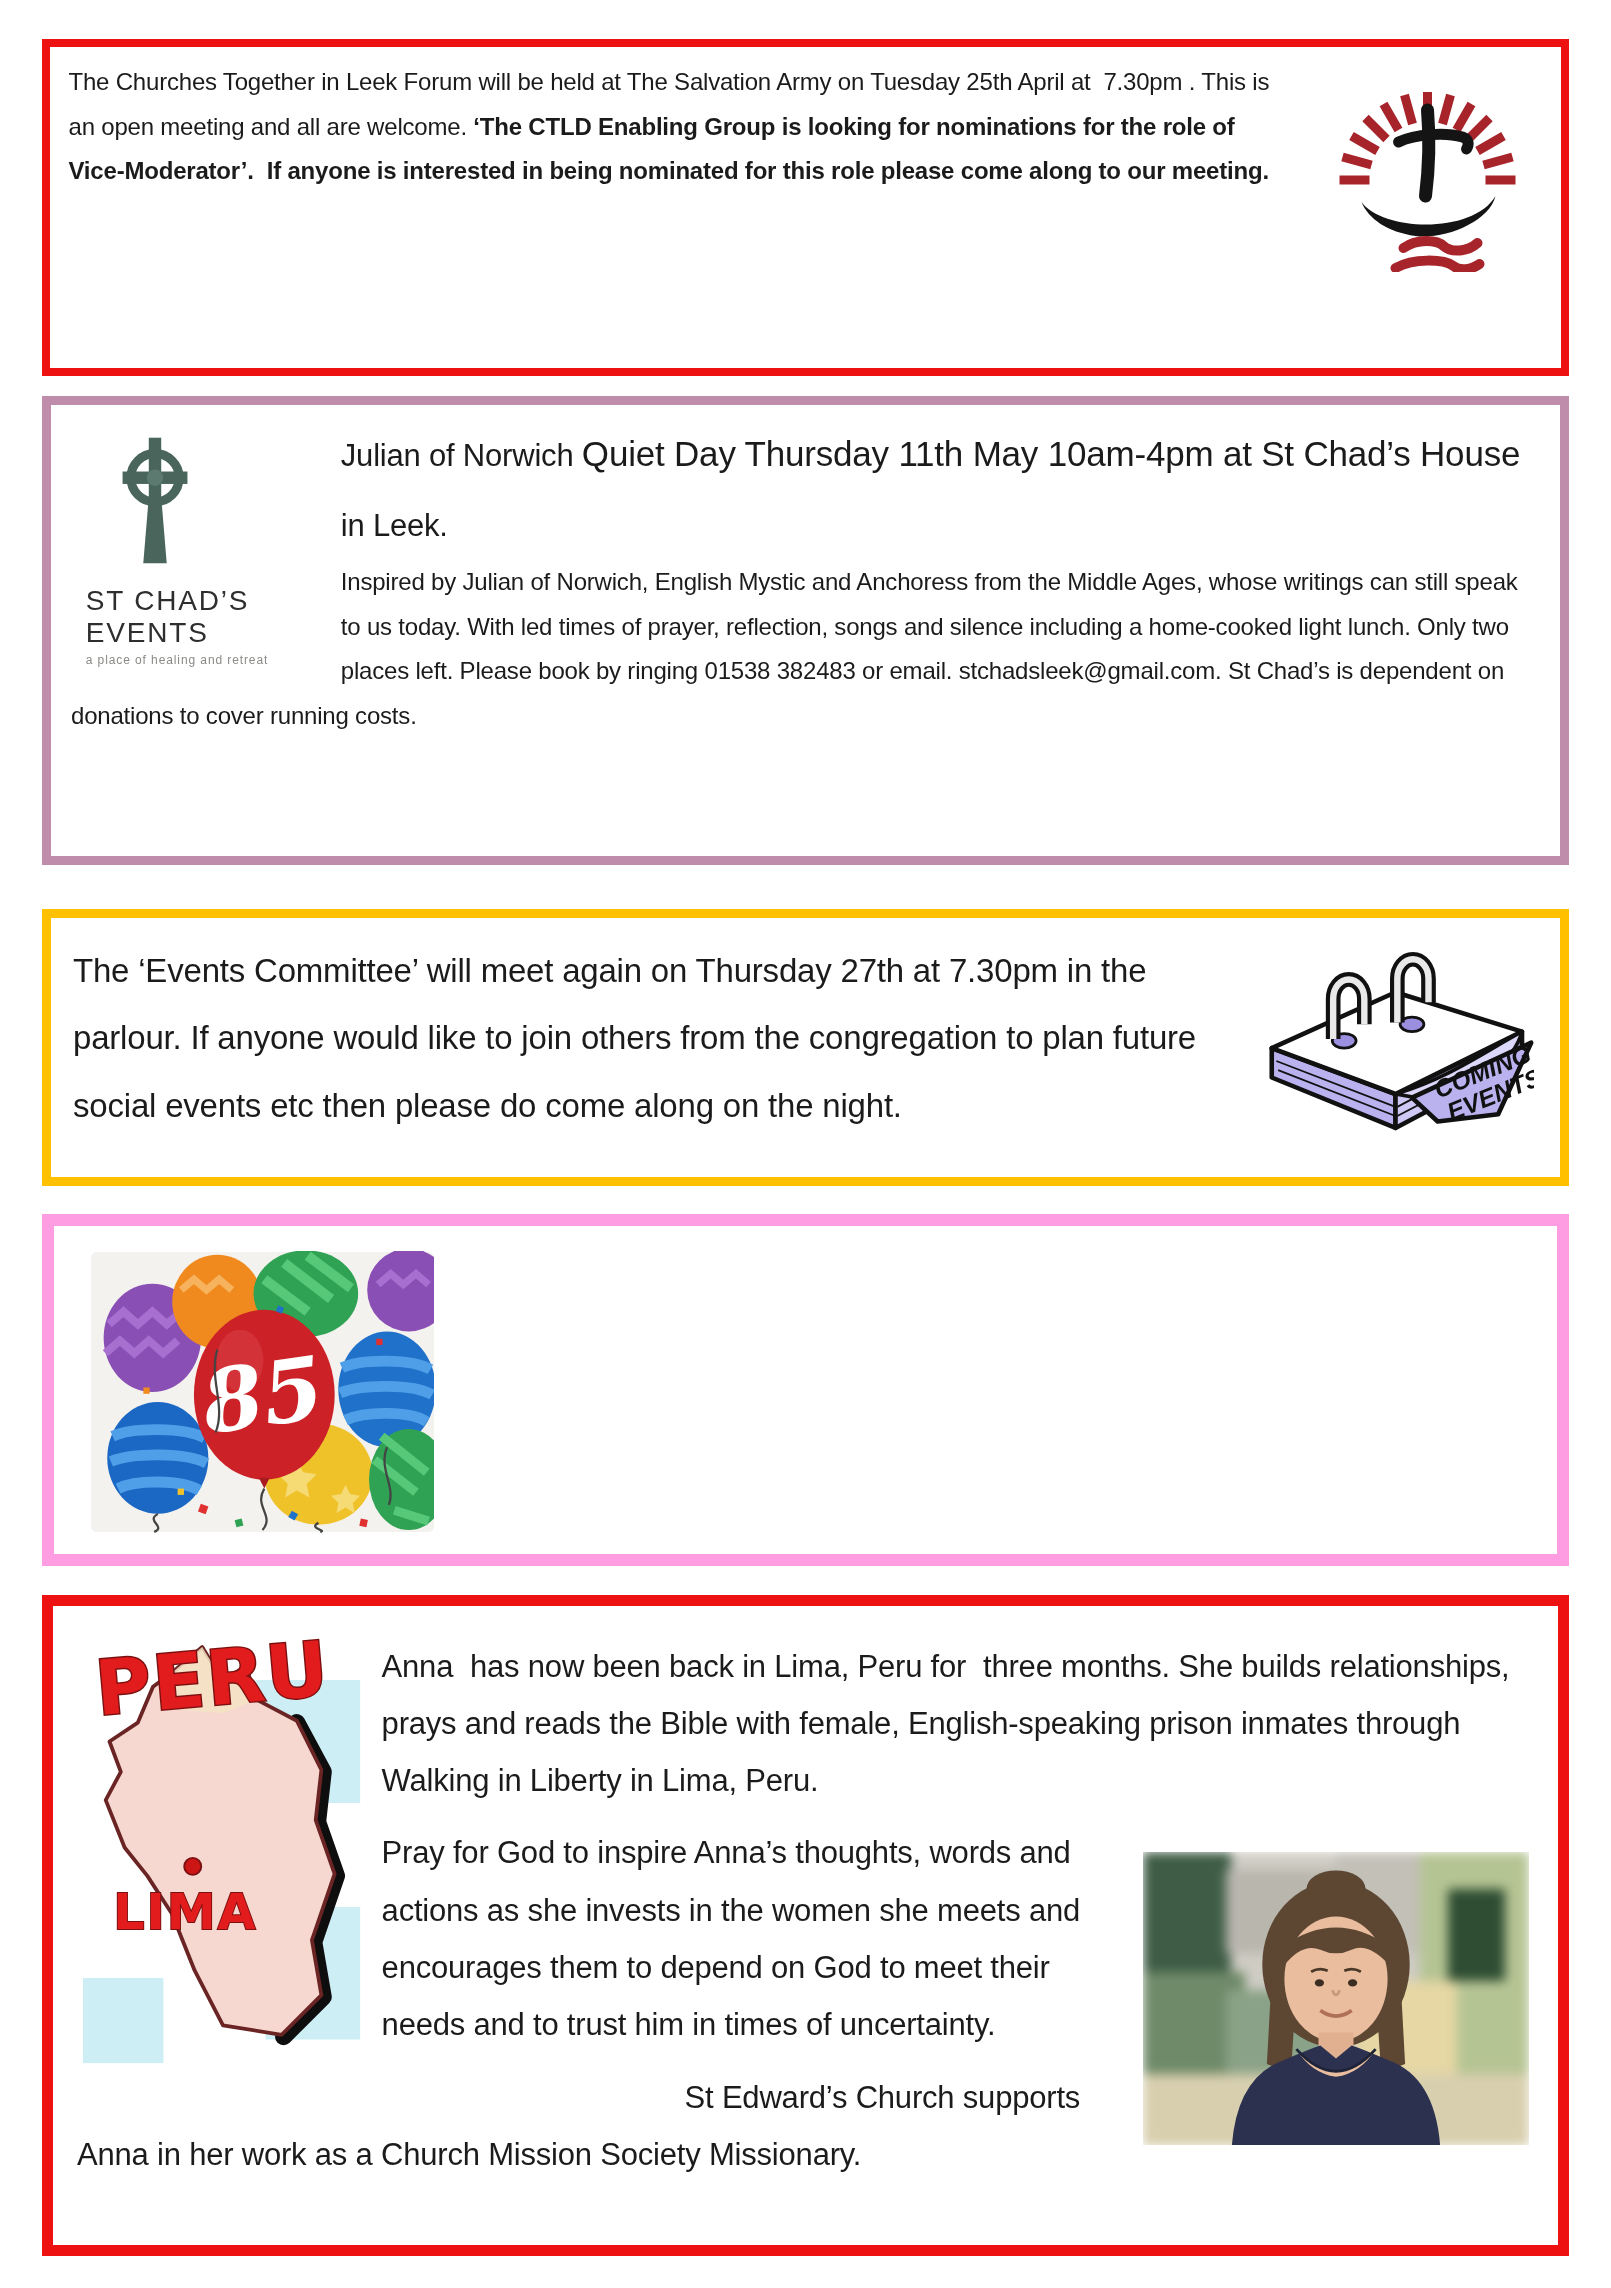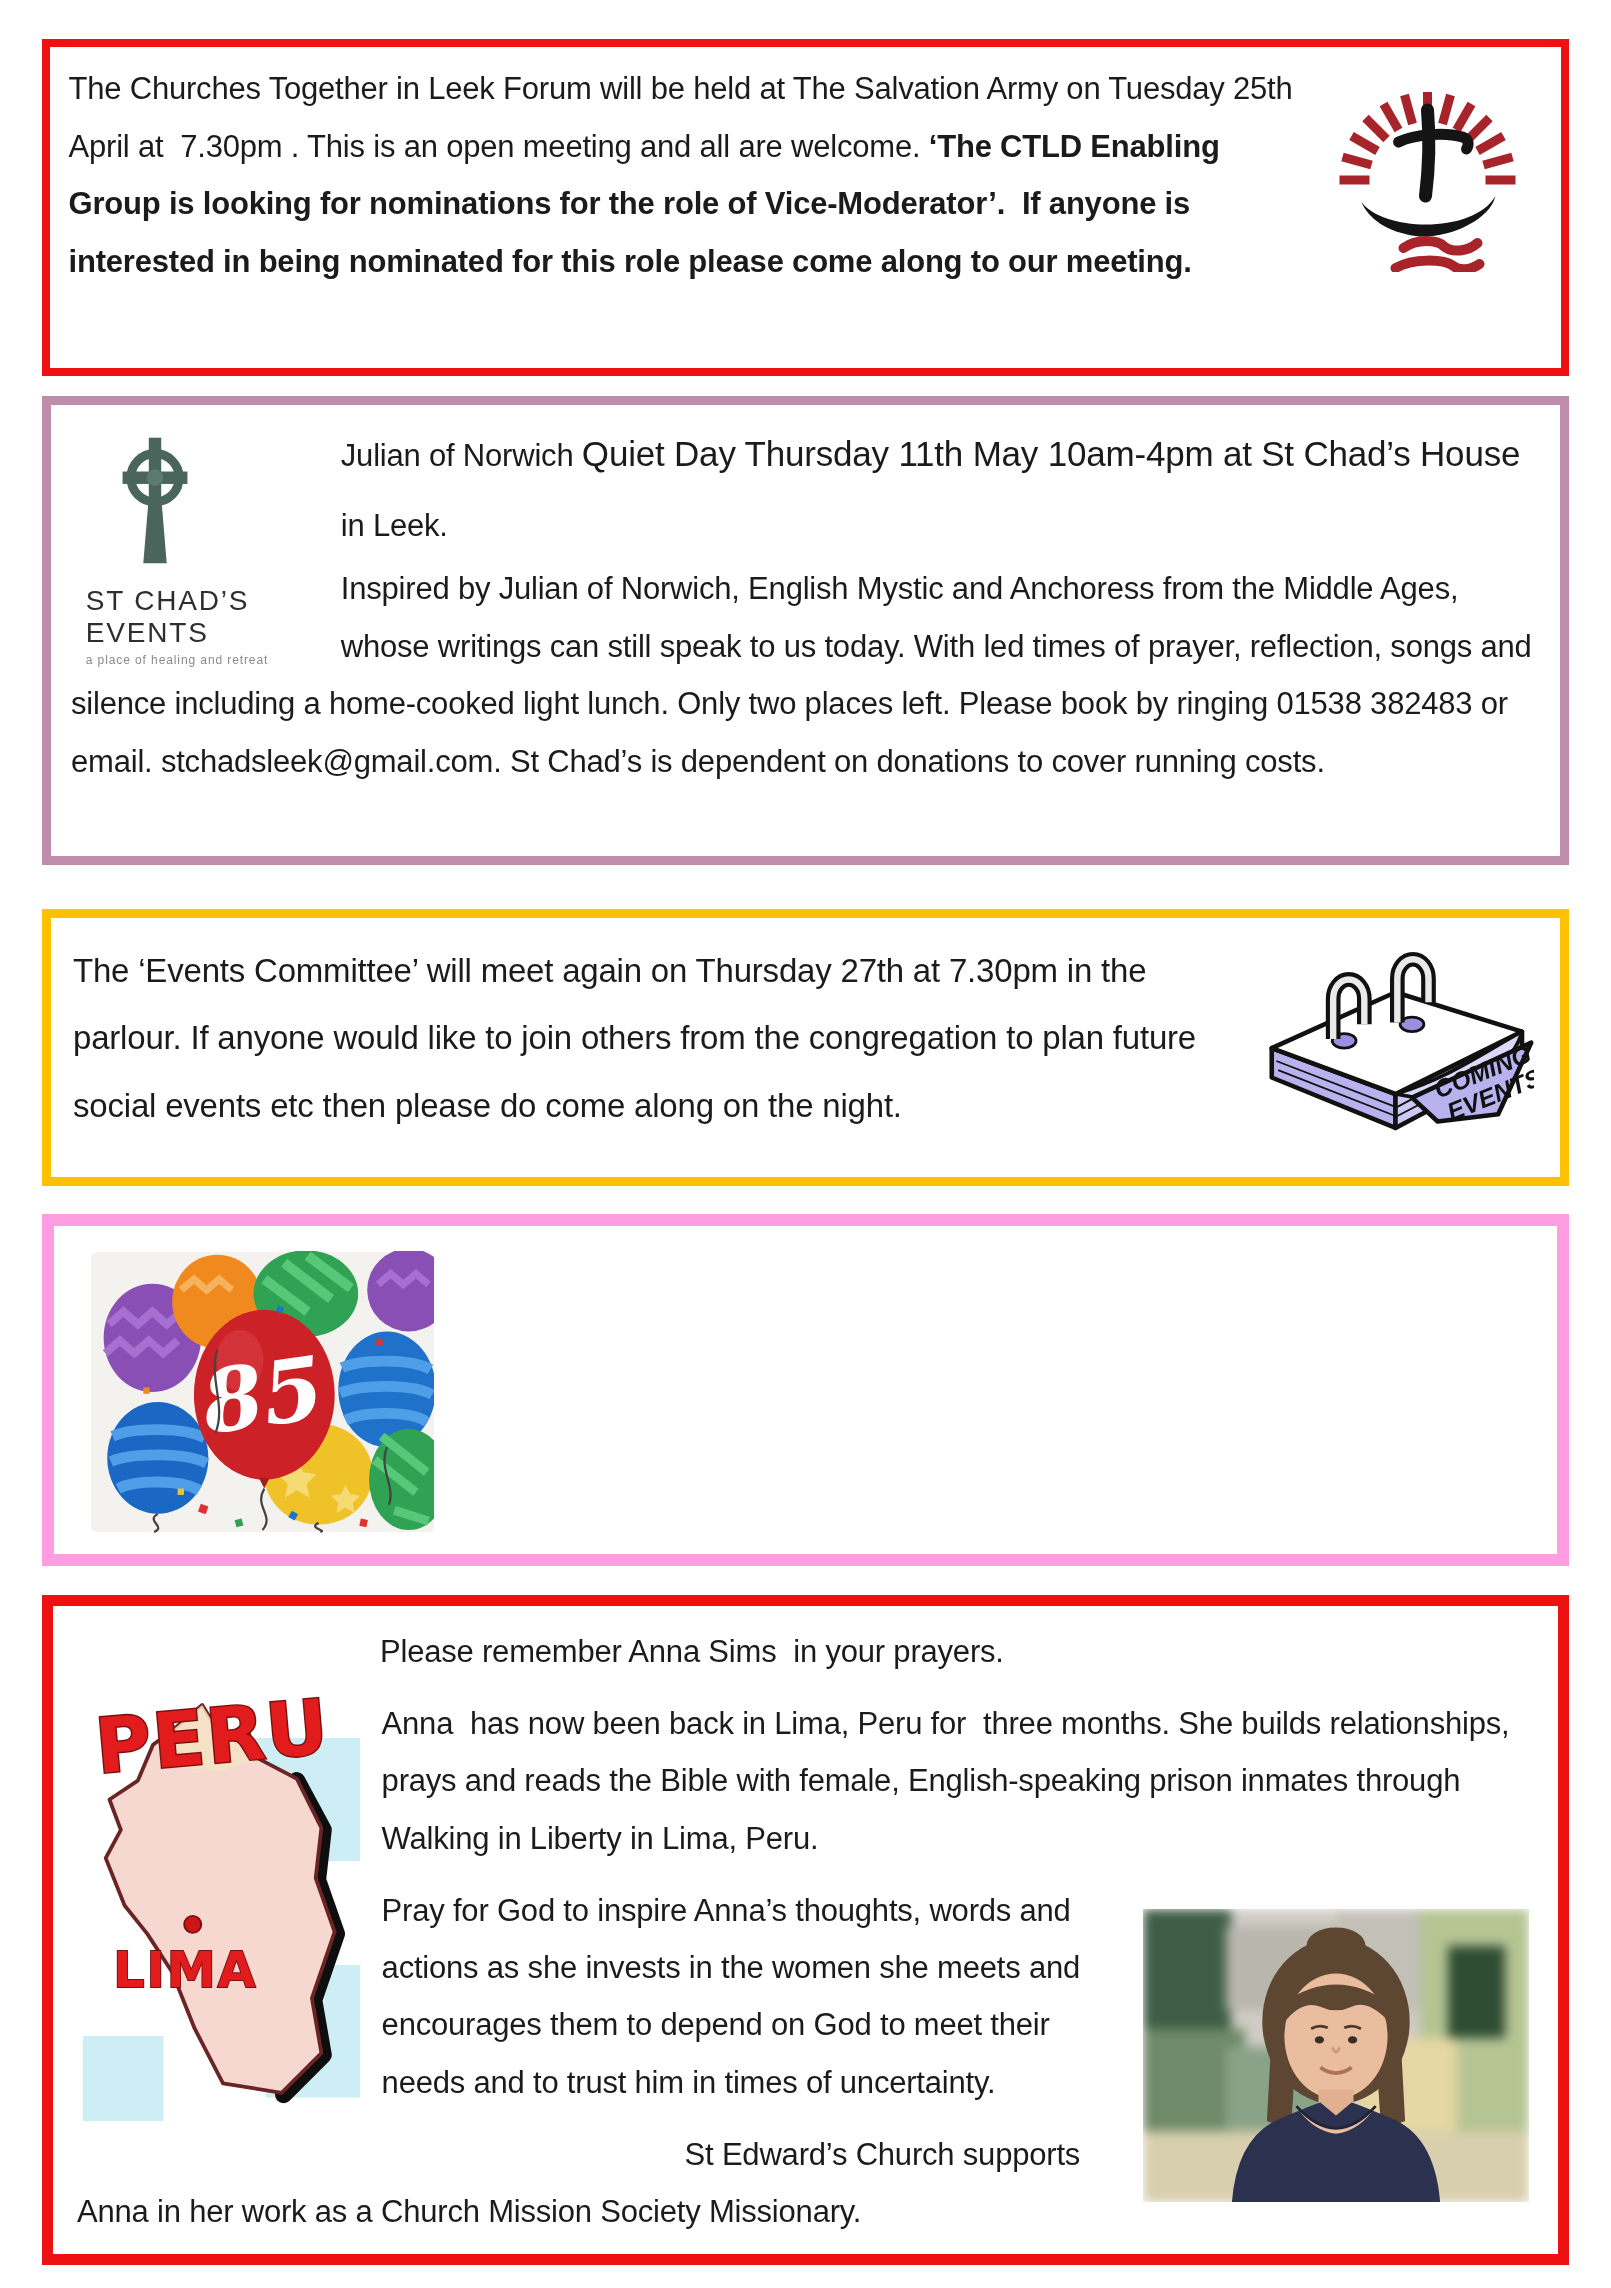--- a/index.html
+++ b/index.html
@@ -14,21 +14,21 @@
   .box { width:100%; background:#fff; }
   .box::after { content:""; display:block; clear:both; }
 
   .box-forum   { border:8.3px  solid #ee1111; padding:13px 18.5px 9.2px 18.5px; min-height:337px; }
   .box-quiet   { border:9.2px solid #bf8cab; padding:11px 20px 13px 20px; min-height:469px; margin-top:20px; }
   .box-events  { border:9.2px solid #ffc000; padding:18.5px 22px 13px 22px; min-height:251px; margin-top:44px; }
   .box-birth   { border:12px solid #ff9de3; padding:20px 24px 14.8px 24px; min-height:349px; margin-top:28px; }
   .box-anna    { border:11px solid #ee1111; padding:16.6px 24px 13px 24px; min-height:661px; margin-top:29.5px; }
 
   p.body {
-    font-size:31px; line-height:1.86; white-space:pre-wrap;
+    font-size:24px; line-height:1.86; white-space:pre-wrap;
     letter-spacing:-0.2px;
   }
   .b { font-weight:bold; }
 
   
   .ct-logo { float:right; width:229px; height:210px; margin:1.8px 0 3.7px 16.6px; }
   .ct-logo svg { width:100%; height:100%; }
 
   
   .chads-logo { float:left; width:233px; margin:7.4px 22px 5.5px 14.8px; }
@@ -176,21 +176,20 @@
           <rect x="298" y="296" width="8" height="8" fill="#e03030" transform="rotate(12 302 300)"></rect>
           <rect x="58" y="150" width="7" height="7" fill="#f08a1e"></rect>
           <rect x="206" y="60" width="7" height="7" fill="#1f71c9" transform="rotate(22 209 63)"></rect>
           <rect x="316" y="96" width="7" height="7" fill="#e03030"></rect>
         </g>
       </svg>
     </div>
   </section>
 
   <section class="box box-anna anna">
-    <p class="anna-p1">Please remember Anna Sims  in your prayers.</p>
 
     <div class="peru-map">
       <svg viewBox="0 0 300 500">
         <rect x="185" y="55" width="110" height="130" fill="#cdeef5"></rect>
         <rect x="195" y="295" width="100" height="140" fill="#cdeef5"></rect>
         <rect x="2" y="370" width="85" height="90" fill="#cdeef5"></rect>
         <path d="M228 100 L256 152 L250 205 L270 262 L246 332 L256 390 L214 432" stroke="#0e0e0e" stroke-width="18" fill="none" stroke-linejoin="round" stroke-linecap="round"></path>
         <path d="M95 48 L128 20 L150 56 L174 40 L186 76 L228 98 L254 150 L248 203 L268 260 L244 330 L254 388 L212 430 L150 420 L120 362 L96 302 L70 262 L46 232 L26 182 L42 152 L30 120 L60 100 L76 62 Z" fill="#f6d8d0" stroke="#6b2424" stroke-width="4" stroke-linejoin="round"></path>
         <path d="M95 48 L128 20 L150 56 L174 40 L186 76 L150 90 L98 86 Z" fill="#f3e3c4" opacity="0.85"></path>
         <circle cx="118" cy="252" r="9" fill="#cc1616" stroke="#7c1010" stroke-width="2"></circle>

